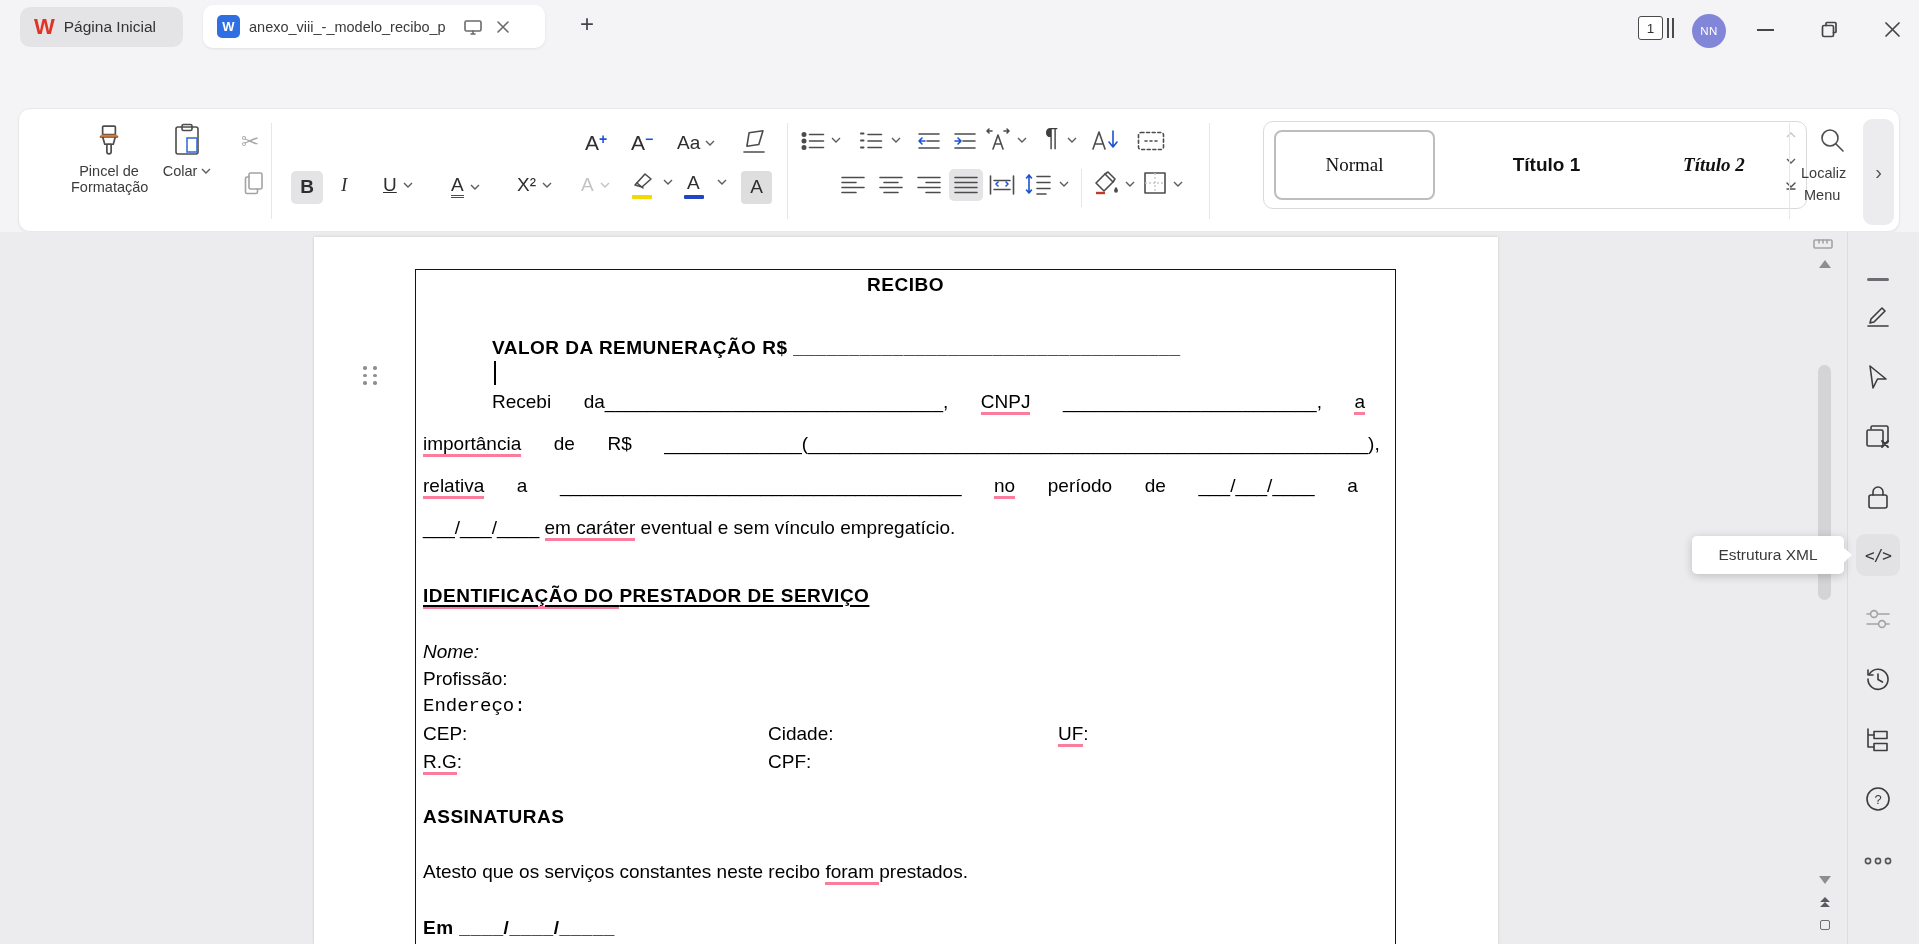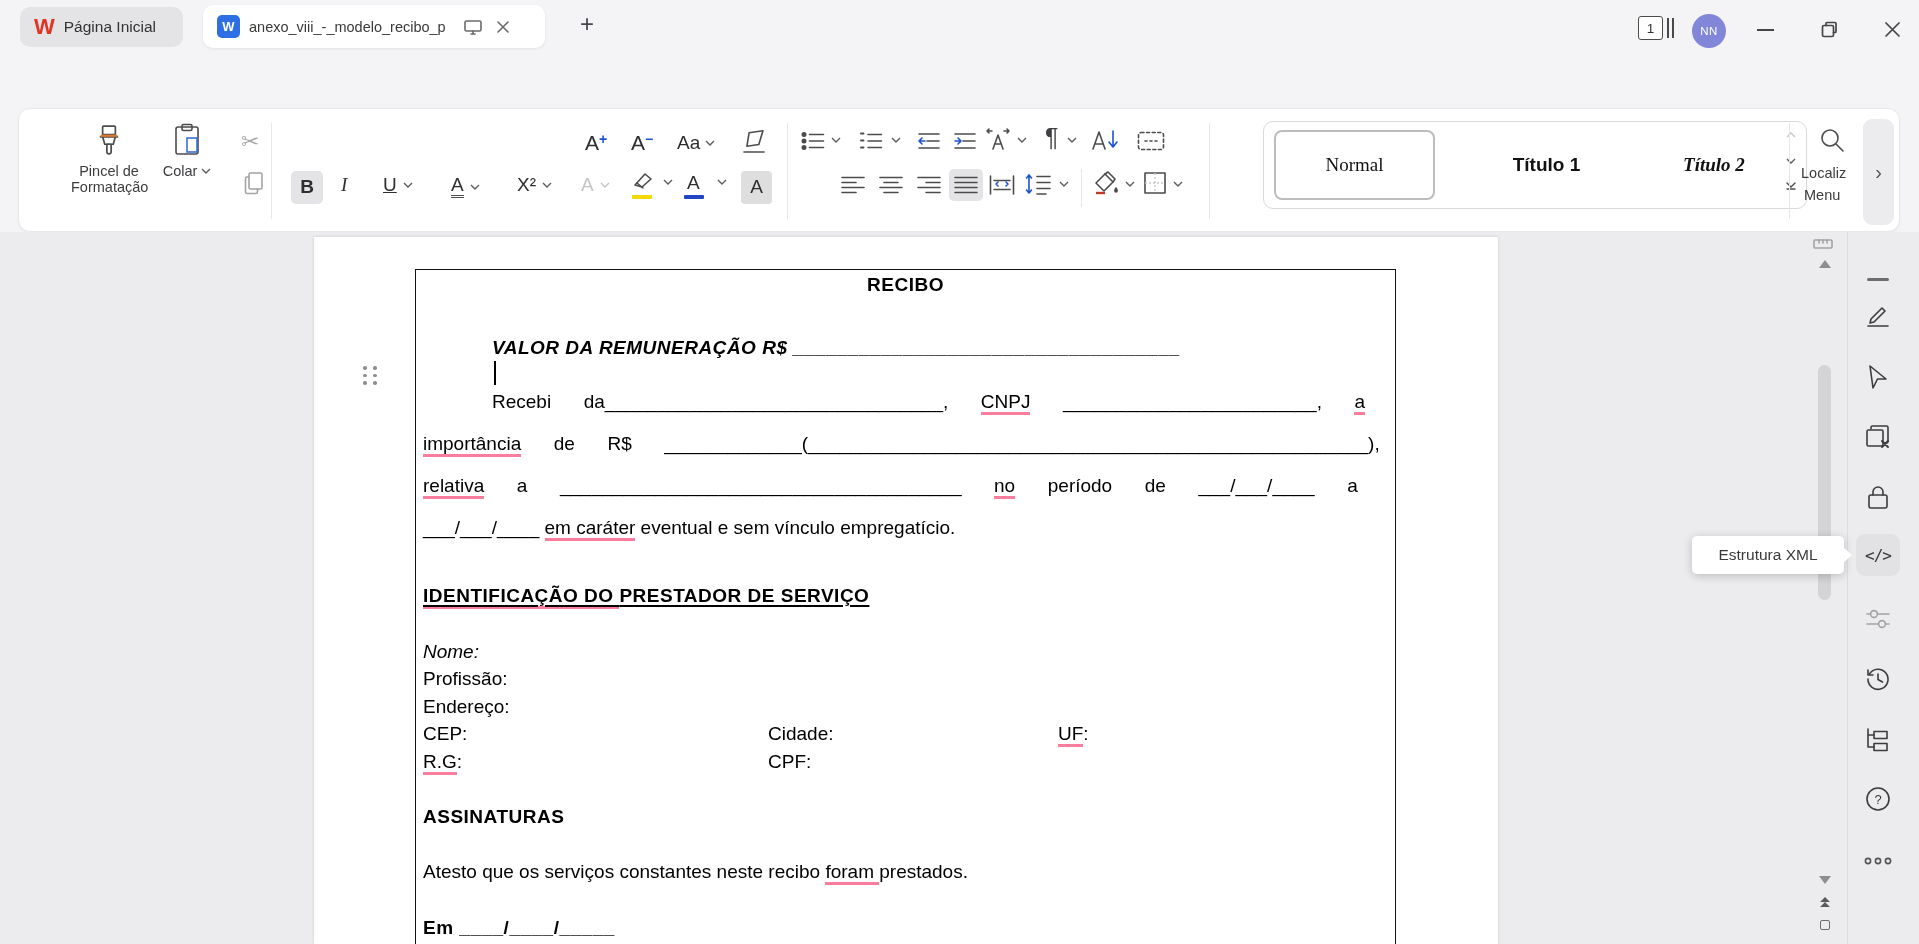--- a/index.html
+++ b/index.html
@@ -623,29 +623,29 @@
             <circle cx="24" cy="4" r="2.6"></circle>
           </g>
         </svg>
     </div>
 
     <div class="tooltip">Estrutura XML</div>
   </div>
 
   <div class="doclines">
       <div class="dl b" style="left: 415px; top: 273px; width: 981px; text-align: center;"><span class="">RECIBO</span></div>
-      <div class="dl b" style="left: 492px; top: 336px; font-style: italic;"><span class="">VALOR DA REMUNERAÇÃO R$ ___________________________________</span></div>
+      <div class="dl b" style="left: 492px; top: 336px;"><span class="">VALOR DA REMUNERAÇÃO R$ ___________________________________</span></div>
       <div class="dl just" style="left: 492px; top: 390px;"><span class="">Recebi  da</span><span class="">________________________________</span><span class="">,  </span><span class="spell ">CNPJ</span><span class="">  </span><span class="">________________________</span><span class="">,  </span><span class="spell ">a</span></div>
       <div class="dl just" style="left: 423px; top: 432px;"><span class="spell ">importância</span><span class="">  de  R$  </span><span class="">_____________</span><span class="">(</span><span class="">_____________________________________________________</span><span class="">),</span></div>
       <div class="dl just" style="left: 423px; top: 474px;"><span class="spell ">relativa</span><span class="">  a  </span><span class="">______________________________________</span><span class="">  </span><span class="spell ">no</span><span class="">  período  de  ___/___/____  a</span></div>
       <div class="dl" style="left: 423px; top: 516px;"><span class="">___/___/____ </span><span class="spell ">em caráter</span><span class=""> eventual e sem vínculo empregatício.</span></div>
       <div class="dl b" style="left: 423px; top: 584px;"><span class="spell blk">IDENTIFICAÇÃO DO </span><span class="blk">PRESTADOR DE SERVIÇO</span></div>
       <div class="dl" style="left: 423px; top: 640px; font-style: italic;"><span class="">Nome:</span></div>
       <div class="dl" style="left: 423px; top: 667px;"><span class="">Profissão:</span></div>
-      <div class="dl" style="left: 423px; top: 695px;"><span class="">Endereço:</span></div>
+      <div class="dl" style="left: 423px; top: 695px; font-family: Liberation Mono, monospace;"><span class="">Endereço:</span></div>
       <div class="dl" style="left: 423px; top: 722px;"><span class="">CEP:</span></div>
       <div class="dl" style="left: 768px; top: 722px;"><span class="">Cidade:</span></div>
       <div class="dl" style="left: 1058px; top: 722px;"><span class="spell ">UF</span><span class="">:</span></div>
       <div class="dl" style="left: 423px; top: 750px;"><span class="spell ">R.G</span><span class="">:</span></div>
       <div class="dl" style="left: 768px; top: 750px;"><span class="">CPF:</span></div>
       <div class="dl b" style="left: 423px; top: 805px;"><span class="">ASSINATURAS</span></div>
       <div class="dl" style="left: 423px; top: 860px;"><span class="">Atesto que os serviços constantes neste recibo </span><span class="spell ">foram </span><span class="">prestados.</span></div>
       <div class="dl b" style="left: 423px; top: 916px;"><span class="">Em ____/____/_____</span></div>
     </div>
   <div class="caret"></div>

